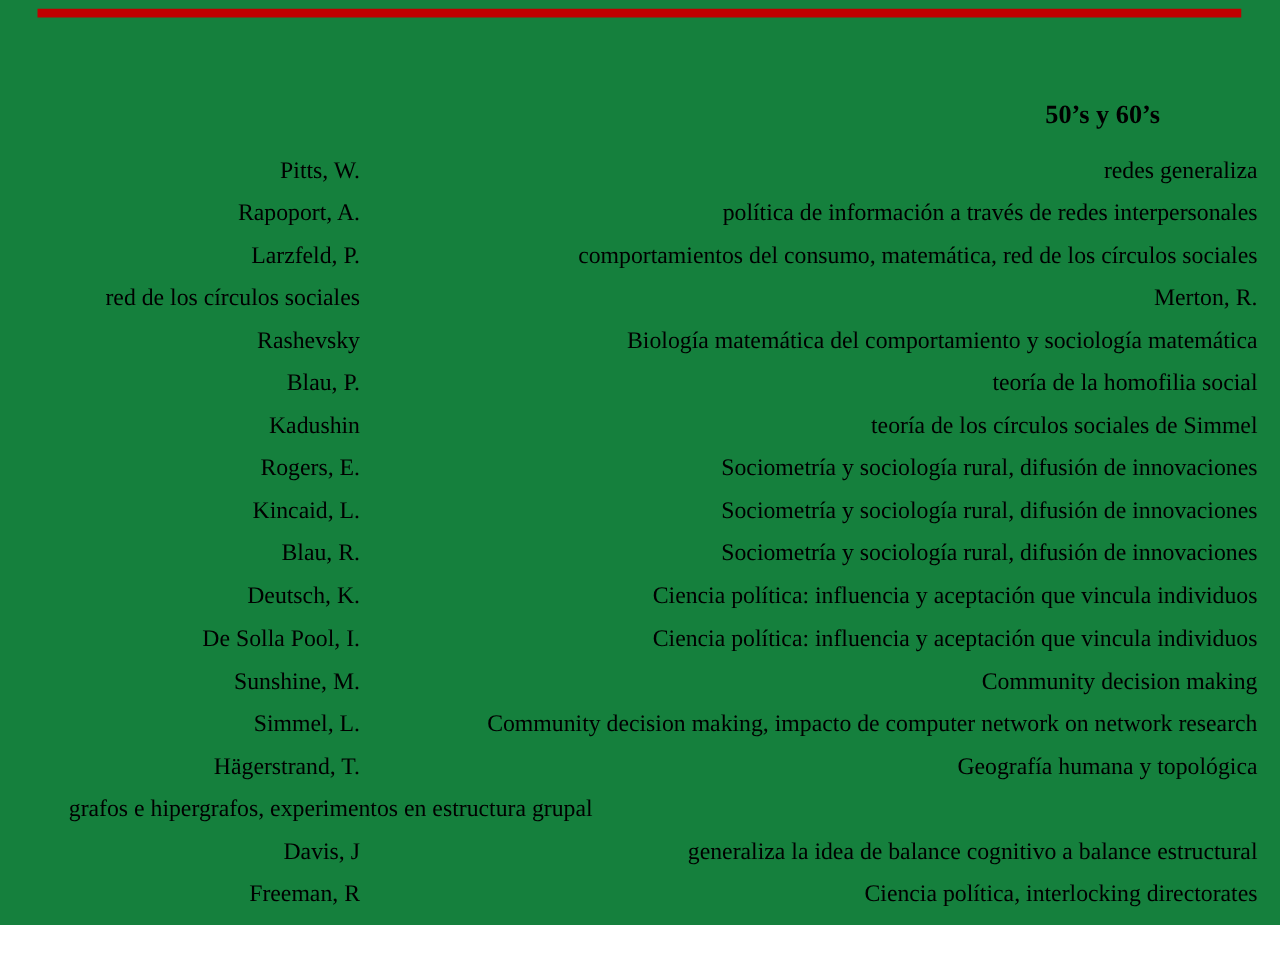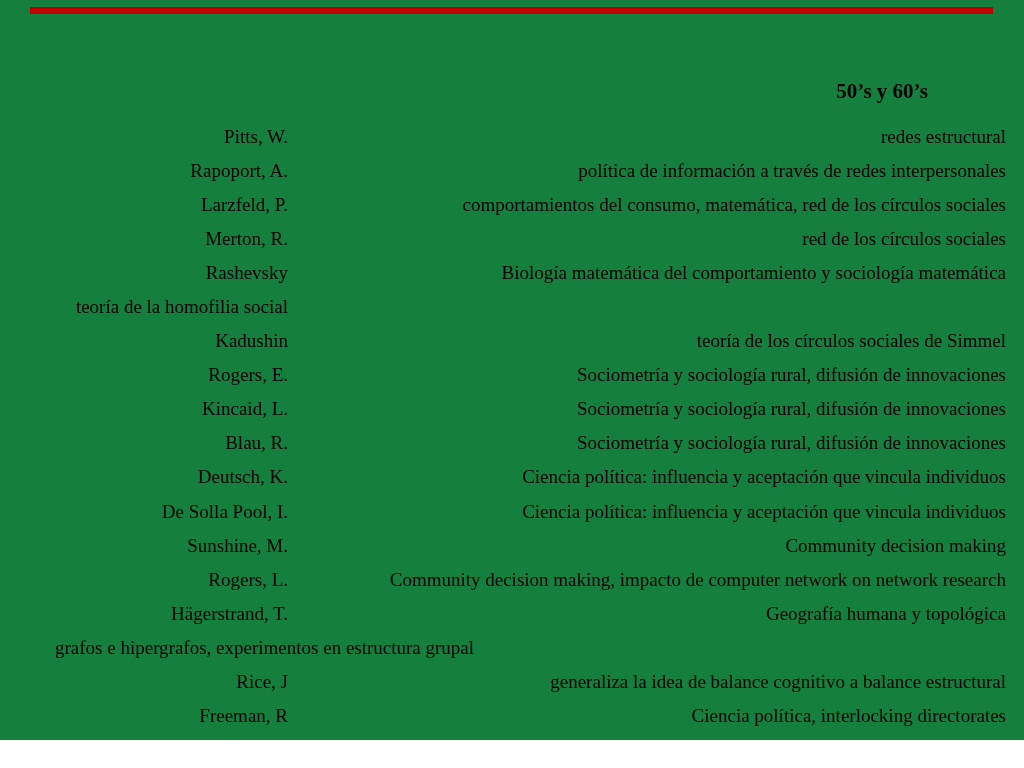--- a/index.html
+++ b/index.html
@@ -58,39 +58,40 @@
 
 <div class="slide">
 
   <div class="top-accent" style="background-color: rgb(192, 0, 0);"></div>
 
   <h1 class="slide-title">50’s y 60’s</h1>
 
   <div class="author-list">
     <div class="row">
       <span>Pitts, W.</span>
-      <span>redes estructural</span>
+      <span>redes generaliza</span>
     </div>
     <div class="row">
       <span>Rapoport, A.</span>
       <span>política de información a través de redes interpersonales</span>
     </div>
     <div class="row">
       <span>Larzfeld, P.</span>
       <span>comportamientos del consumo, matemática, red de los círculos sociales</span>
     </div>
     <div class="row">
+      <span>red de los círculos sociales</span>
       <span>Merton, R.</span>
-      <span>red de los círculos sociales</span>
     </div>
     <div class="row">
       <span>Rashevsky</span>
       <span>Biología matemática del comportamiento y sociología matemática</span>
     </div>
     <div class="row">
+      <span>Blau, P.</span>
       <span>teoría de la homofilia social</span>
     </div>
     <div class="row">
       <span>Kadushin</span>
       <span>teoría de los círculos sociales de Simmel</span>
     </div>
     <div class="row">
       <span>Rogers, E.</span>
       <span>Sociometría y sociología rural, difusión de innovaciones</span>
     </div>
@@ -108,32 +109,32 @@
     </div>
     <div class="row">
       <span>De Solla Pool, I.</span>
       <span>Ciencia política: influencia y aceptación que vincula individuos</span>
     </div>
     <div class="row">
       <span>Sunshine, M.</span>
       <span>Community decision making</span>
     </div>
     <div class="row">
-      <span>Rogers, L.</span>
+      <span>Simmel, L.</span>
       <span>Community decision making, impacto de computer network on network research</span>
     </div>
     <div class="row">
       <span>Hägerstrand, T.</span>
       <span>Geografía humana y topológica</span>
     </div>
     <div class="row">
       <span>grafos e hipergrafos, experimentos en estructura grupal</span>
     </div>
     <div class="row">
-      <span>Rice, J</span>
+      <span>Davis, J</span>
       <span>generaliza la idea de balance cognitivo a balance estructural</span>
     </div>
     <div class="row">
       <span>Freeman, R</span>
       <span>Ciencia política, interlocking directorates</span>
     </div>
   </div>
 
   <div class="footer-accent" style="background-color: rgb(192, 0, 0);"></div>
 

